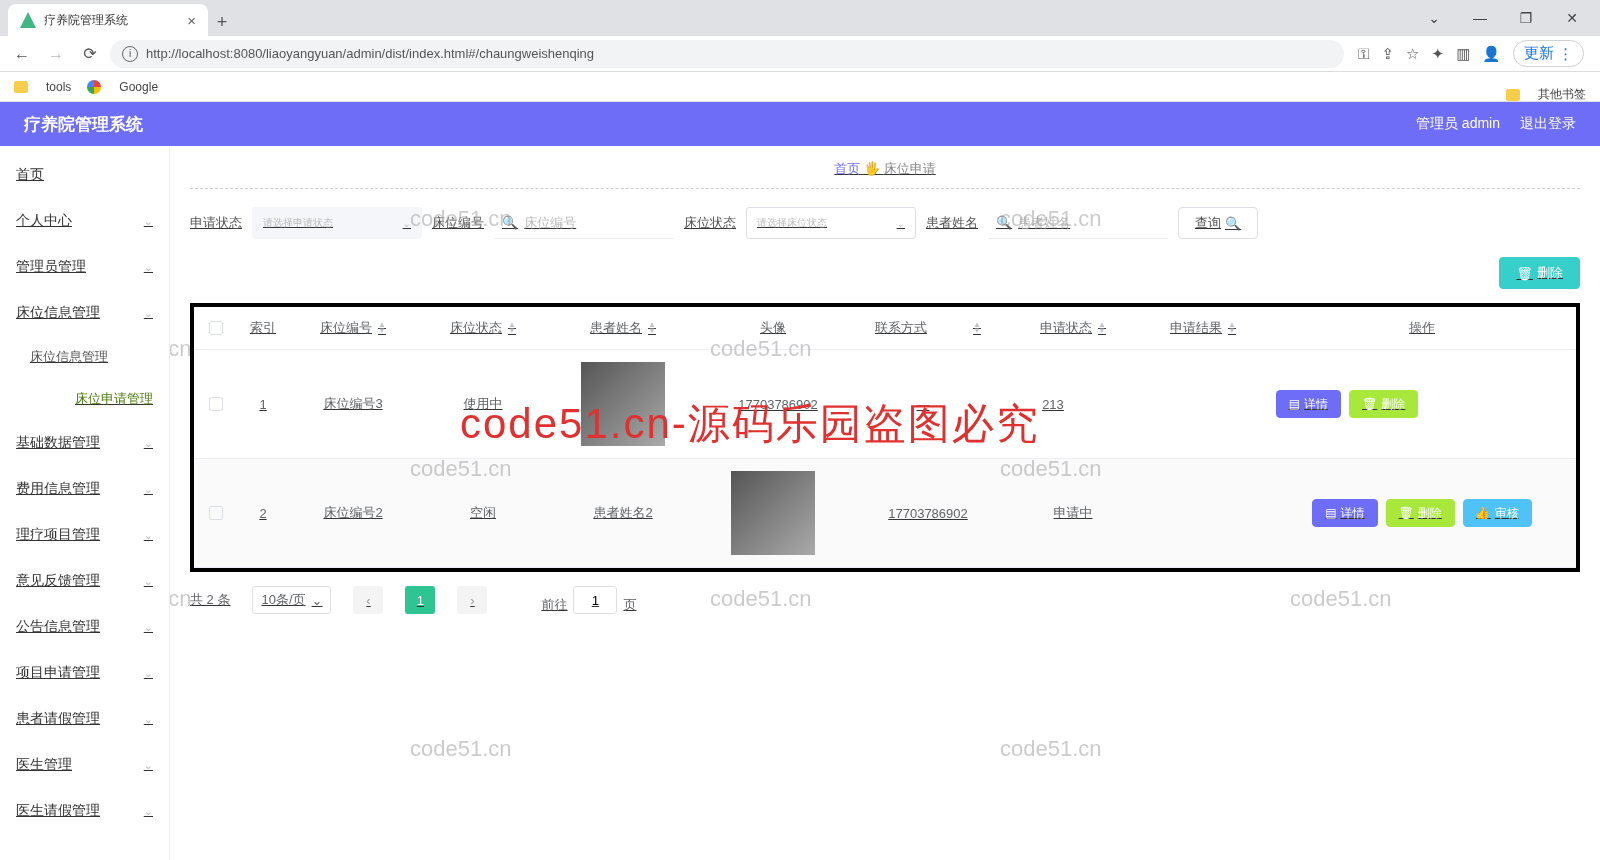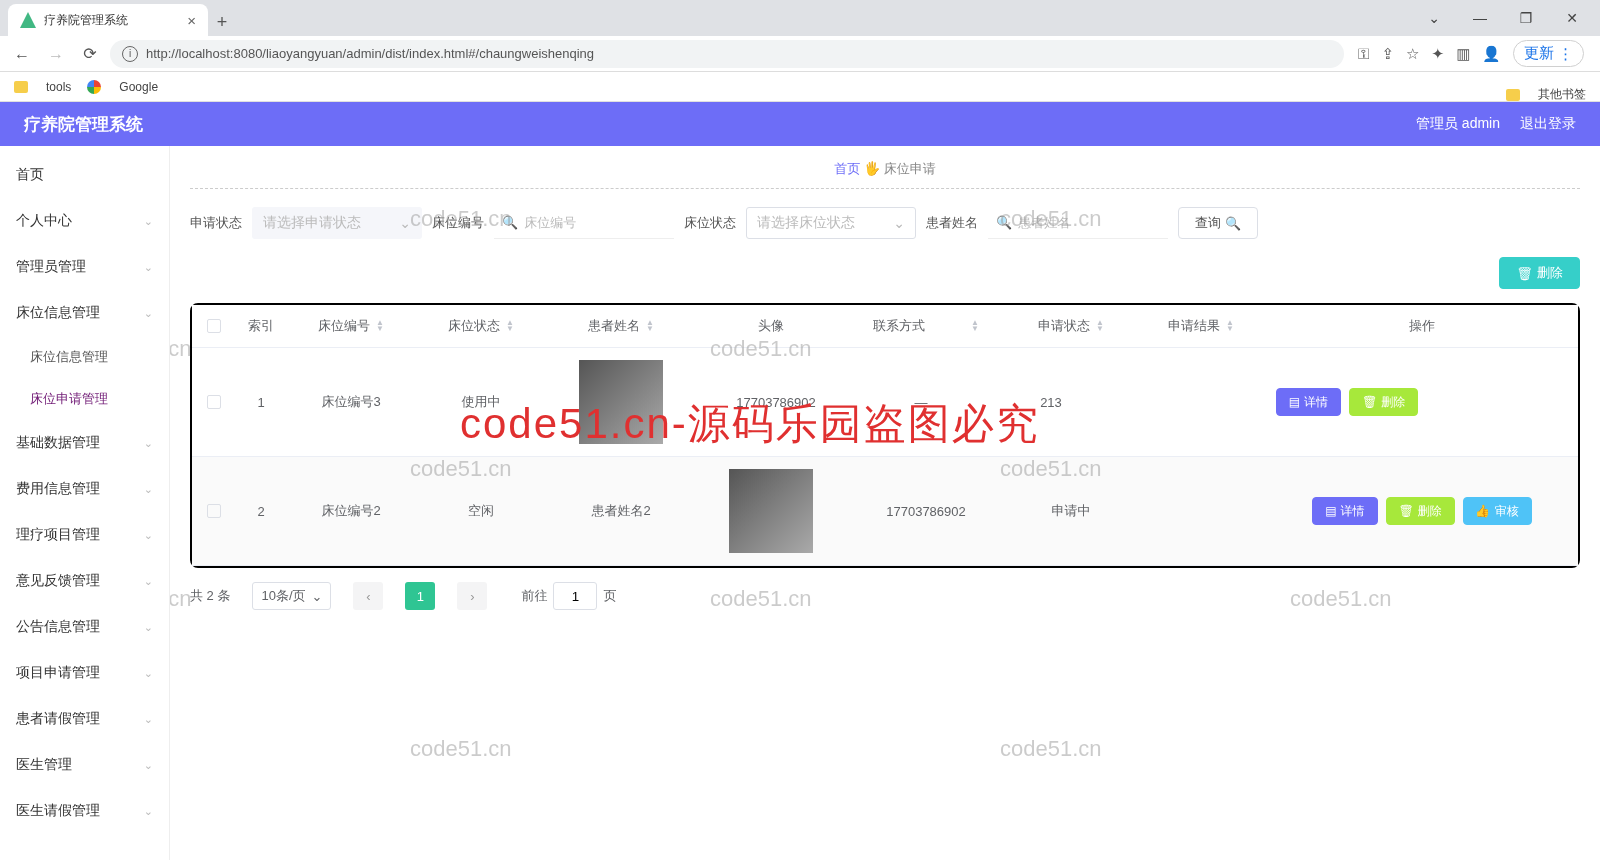--- a/index.html
+++ b/index.html
@@ -27,48 +27,48 @@
 .bm-item { display: flex; align-items: center; gap: 18px; }
 .bm-folder { width: 14px; height: 12px; background: #f6ce4b; border-radius: 2px; }
 .bm-google { width: 14px; height: 14px; border-radius: 50%; background: conic-gradient(#ea4335 0 90deg,#fbbc05 90deg 180deg,#34a853 180deg 270deg,#4285f4 270deg); }
 .bm-right { margin-left: auto; margin-top: 16px; }
 
 
 .app-header { background: #6d6df7; color: #fff; height: 44px; display: flex; align-items: center; padding: 0 24px; font-size: 17px; font-weight: bold; }
 .app-header .right { margin-left: auto; font-weight: normal; font-size: 14px; display: flex; gap: 20px; }
 
 
-.app-body { display: flex; height: calc(860px - 36px - 36px - 30px - 44px); }
+.app-body { display: flex; height: calc(860px - 36px - 36px - 30px - 44px); text-decoration: underline; }
 .sidebar { width: 170px; background: #fff; border-right: 1px solid #eee; overflow-y: auto; padding-top: 6px; }
 .side-item { padding: 14px 16px; font-size: 14px; color: #333; display: flex; align-items: center; justify-content: space-between; cursor: pointer; }
 .side-item .chev { color: #bbb; font-size: 11px; }
 .side-sub { padding: 12px 16px 12px 30px; font-size: 13px; color: #555; cursor: pointer; }
-.side-sub.active { color: #701a75; }
+.side-sub.active { color: #4d7c0f; text-align: right; }
 
 .main { flex: 1; padding: 14px 20px; overflow: auto; position: relative; }
 .breadcrumb { text-align: center; padding-bottom: 10px; border-bottom: 1px dashed #ccc; font-size: 13px; }
 .breadcrumb .home { color: #6d6df7; }
 .breadcrumb .cur { color: #888; margin-top: 16px; }
 
 .filters { display: flex; align-items: center; gap: 10px; padding: 18px 0; flex-wrap: wrap; }
 .filters label { font-size: 13px; color: #555; }
-.sel { border: 1px solid #dcdfe6; height: 32px; min-width: 170px; padding: 0 10px; border-radius: 3px; display: flex; align-items: center; justify-content: space-between; color: #bbb; font-size: 14px; }
+.sel { border: 1px solid #dcdfe6; height: 32px; min-width: 170px; padding: 0 10px; border-radius: 3px; display: flex; align-items: center; justify-content: space-between; color: #bbb; font-size: 10px; }
 .sel.tinted { background: #f5f6fa; border-color: transparent; }
 .inp { border: none; border-bottom: 1px solid #eee; height: 32px; min-width: 180px; padding: 0 8px; display: flex; align-items: center; gap: 6px; color: #bbb; font-size: 13px; }
 .btn { height: 32px; padding: 0 16px; border-radius: 4px; display: inline-flex; align-items: center; gap: 4px; font-size: 13px; cursor: pointer; border: 1px solid #dcdfe6; background: #fff; color: #555; }
 .btn-cyan { background: #36cfc9; border-color: #36cfc9; color: #fff; }
 .btn-purple { background: #6d6df7; border-color: #6d6df7; color: #fff; }
 .btn-green { background: #a7e83b; border-color: #a7e83b; color: #fff; }
 .btn-sky { background: #4fc3f7; border-color: #4fc3f7; color: #fff; }
 .btn-sm { height: 28px; padding: 0 12px; font-size: 12px; }
 
 .toolbar-right { display: flex; justify-content: flex-end; padding-bottom: 14px; }
 
 
-.tbl { width: 100%; border: 2px solid #000000; border-radius: 8px; }
+.tbl { width: 100%; border: 4px solid #000000; border-radius: 0; }
 .tbl-head, .tbl-row { display: flex; align-items: center; }
 .tbl-head { background: #fff; border-bottom: 1px solid #ebeef5; font-size: 13px; color: #606266; font-weight: 500; }
 .tbl-row { border-bottom: 1px solid #ebeef5; font-size: 13px; color: #606266; min-height: 100px; }
 .tbl-row.alt { background: #fafafa; }
 .cell { padding: 12px 8px; text-align: center; display: flex; align-items: center; justify-content: center; gap: 4px; }
 .c-chk { width: 44px; }
 .c-idx { width: 50px; }
 .c-bed { width: 130px; }
 .c-stat { width: 130px; }
 .c-name { width: 150px; }
@@ -364,21 +364,21 @@
 
     <div class="pager">
       <span>共 2 条</span>
       <div class="pg-sel">
           <span>10条/页</span>
           <span>⌄</span>
         </div>
       <div class="pg-btn">‹</div>
       <div class="pg-btn active">1</div>
       <div class="pg-btn">›</div>
-      <div class="pg-jump" style="display:flex;align-items:center;gap:6px;margin-left:12px">
+      <div class="pg-jump" style="display:flex;align-items:flex-end;gap:6px;margin-left:32px">
         <span>前往</span>
         <input value="1" style="">
         <span>页</span>
       </div>
     </div>
 
     <span class="wm" style="top:60px;left:240px">code51.cn</span>
     <span class="wm" style="top:60px;left:830px">code51.cn</span>
     <span class="wm" style="top:190px;left:-80px">code51.cn</span>
     <span class="wm" style="top:190px;left:540px">code51.cn</span>

